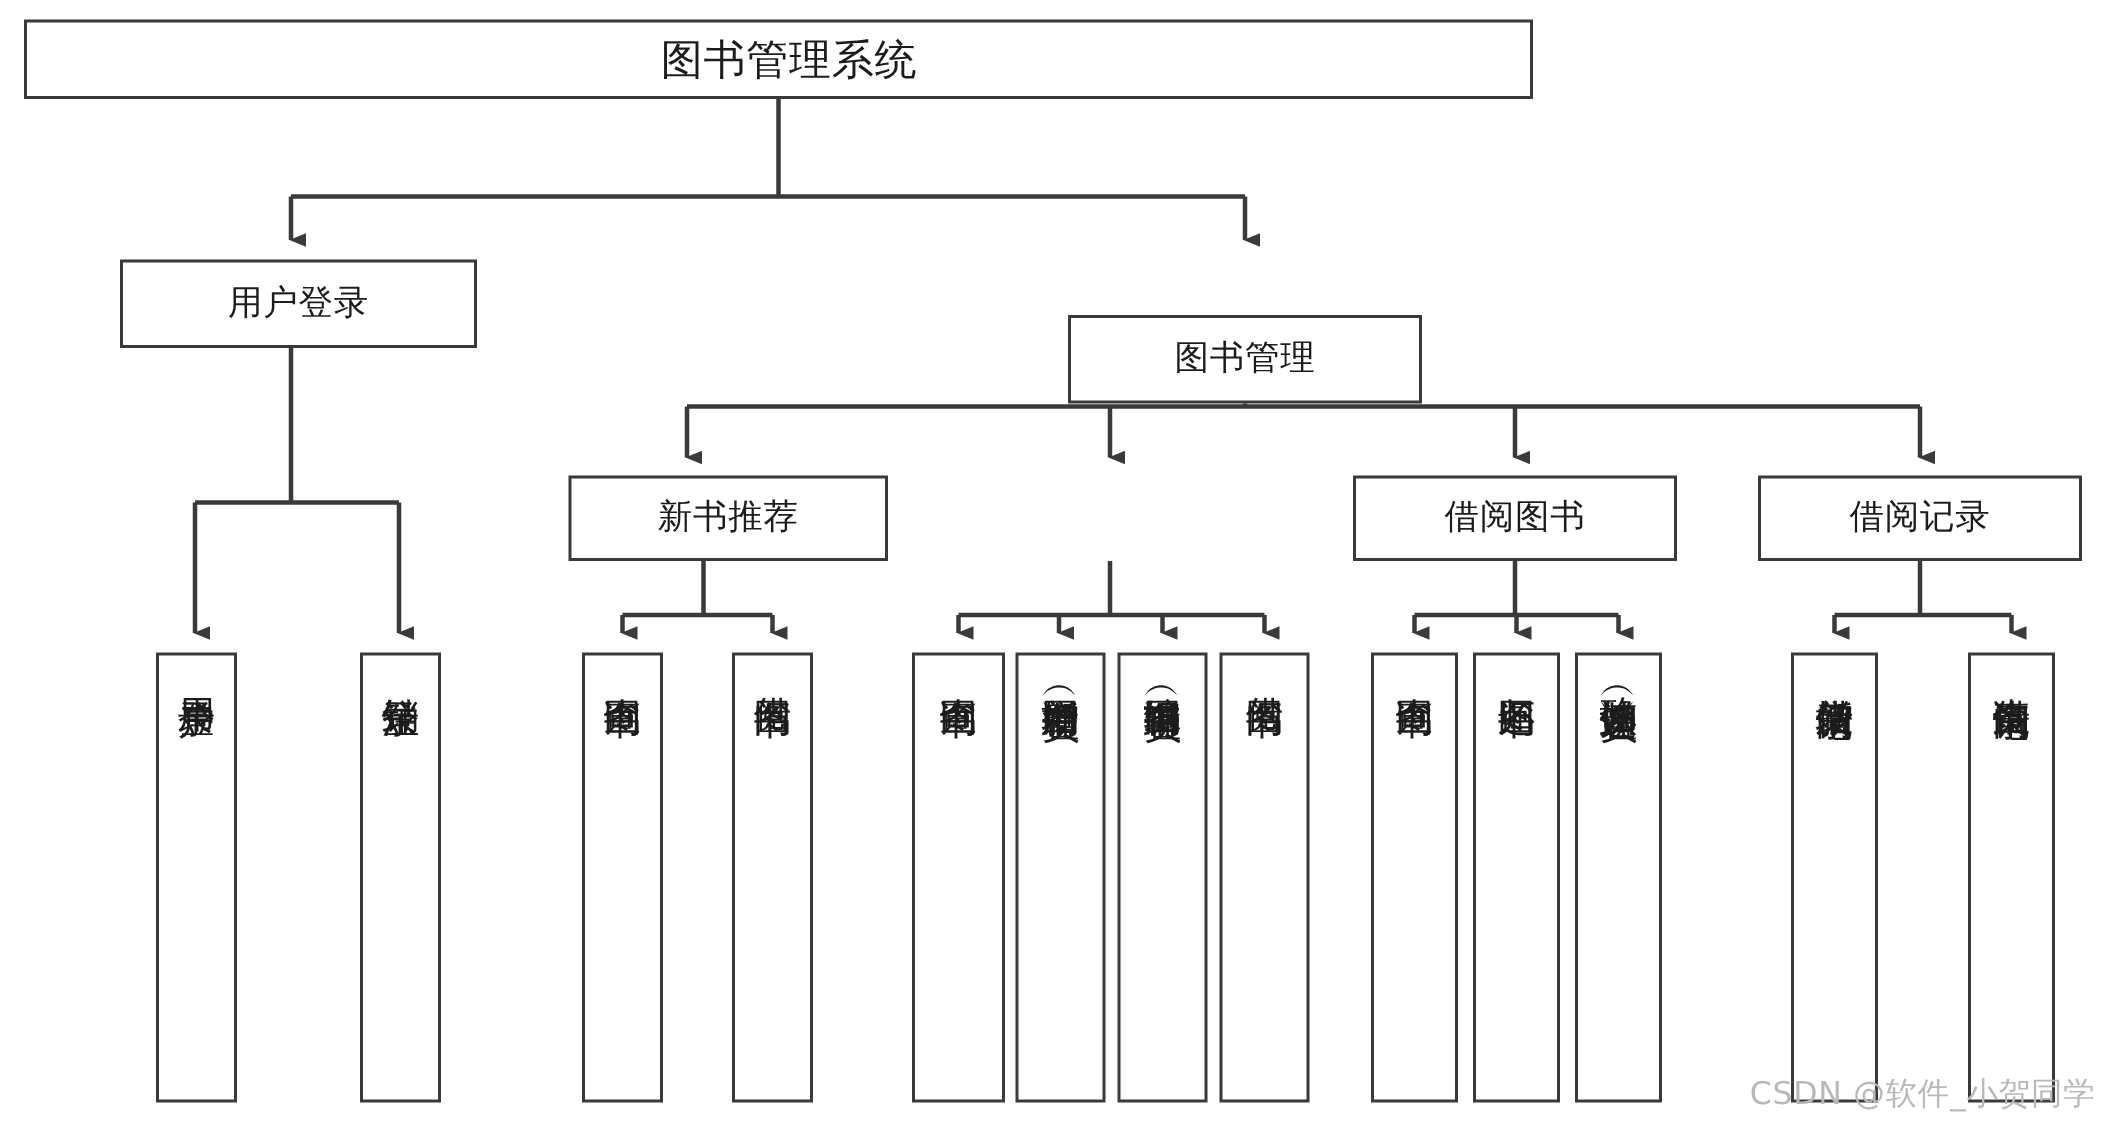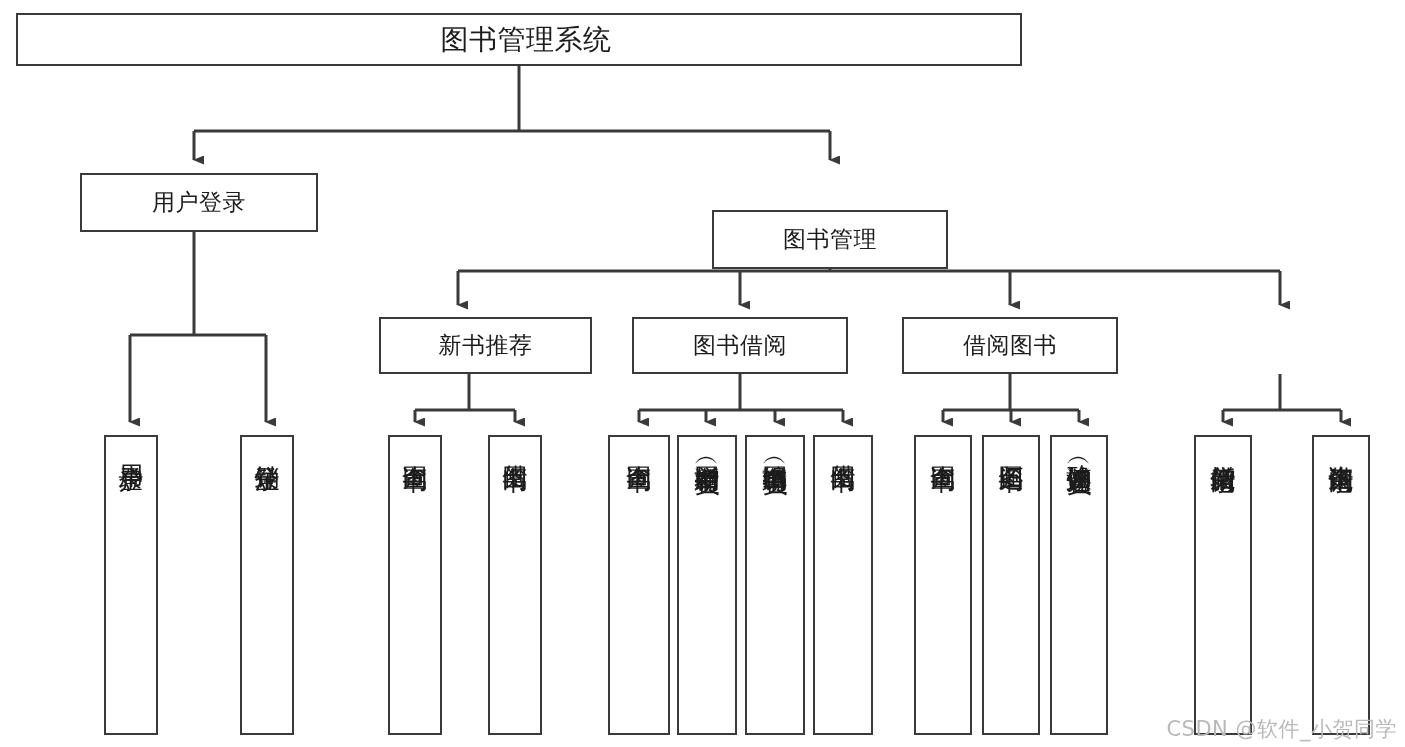--- a/index.html
+++ b/index.html
@@ -134,25 +134,25 @@
   <div class="node horizontal" style="left:80px; top:173px; width:238px; height:59px;">
     <span class="label">用户登录</span>
   </div>
   <div class="node horizontal" style="left:712px; top:173px; width:236px; height:59px;margin-top:37px;">
     <span class="label">图书管理</span>
   </div>
 
   <div class="node horizontal" style="left:354px; top:317px; width:213px; height:57px;margin-left:25px;">
     <span class="label">新书推荐</span>
   </div>
-  <div class="node horizontal" style="left:632px; top:317px; width:216px; height:57px;">
-    <span class="label">图书借阅</span>
-  </div>
   <div class="node horizontal" style="left:902px; top:317px; width:216px; height:57px;">
     <span class="label">借阅图书</span>
+  </div>
+  <div class="node horizontal" style="left:1172px; top:317px; width:216px; height:57px;">
+    <span class="label">借阅记录</span>
   </div>
 
   <div class="node vertical" style="left:104px; top:435px; width:54px; height:300px;">
     <span class="label">用户登录</span>
   </div>
   <div class="node vertical" style="left:240px; top:435px; width:54px; height:300px;">
     <span class="label">注销登录</span>
   </div>
 
   <div class="node vertical" style="left:388px; top:435px; width:54px; height:300px;">

